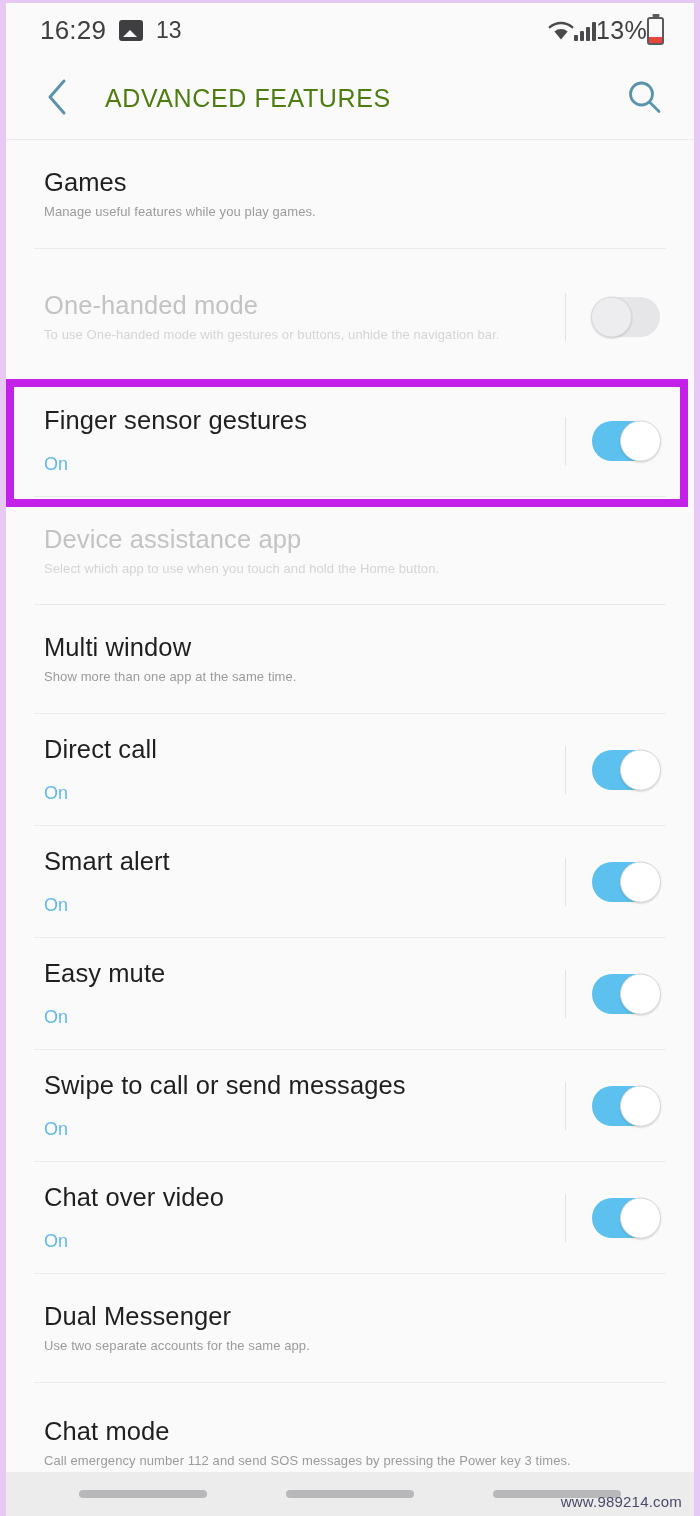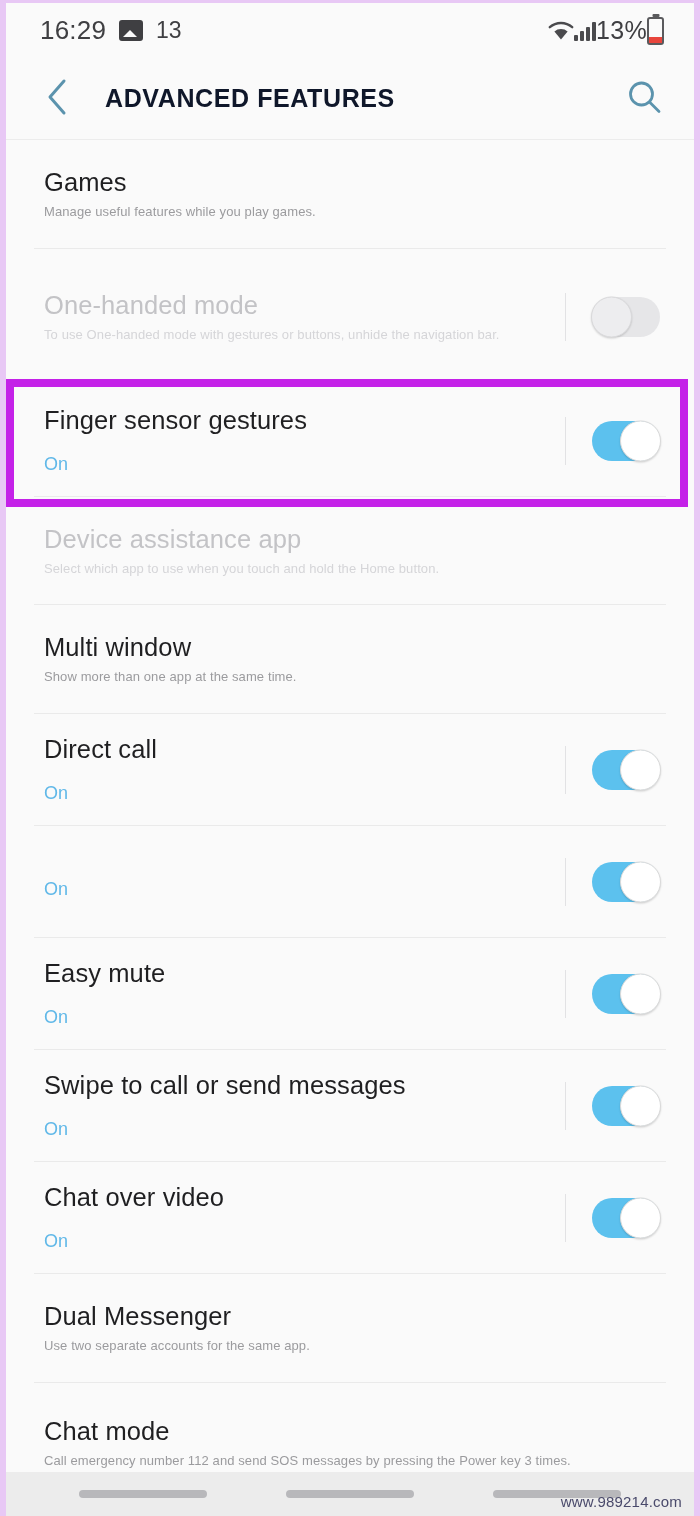--- a/index.html
+++ b/index.html
@@ -123,22 +123,22 @@
   }
   .back-btn {
     width: 34px;
     display: flex;
     align-items: center;
     justify-content: center;
     cursor: pointer;
   }
   .appbar-title {
     font-size: 25px;
-    font-weight: bold;
-    color: #0f172a;
+    font-weight: normal;
+    color: #4d7c0f;
     letter-spacing: 0.6px;
     margin-left: 31px;
     flex: 1;
   }
   .search-btn {
     width: 40px;
     display: flex;
     align-items: center;
     justify-content: center;
     cursor: pointer;
@@ -368,20 +368,21 @@
         <div class="toggle-wrap">
           <div class="toggle-sep"></div>
           <div class="switch on">
             <span class="knob"></span>
           </div>
         </div>
       </div>
       <div class="divider"></div>
       <div class="row" style="height: 111px;">
         <div class="row-texts">
+          <div class="row-title">Smart alert</div>
           <div class="row-sub on">On</div>
         </div>
         <div class="toggle-wrap">
           <div class="toggle-sep"></div>
           <div class="switch on">
             <span class="knob"></span>
           </div>
         </div>
       </div>
       <div class="divider"></div>

